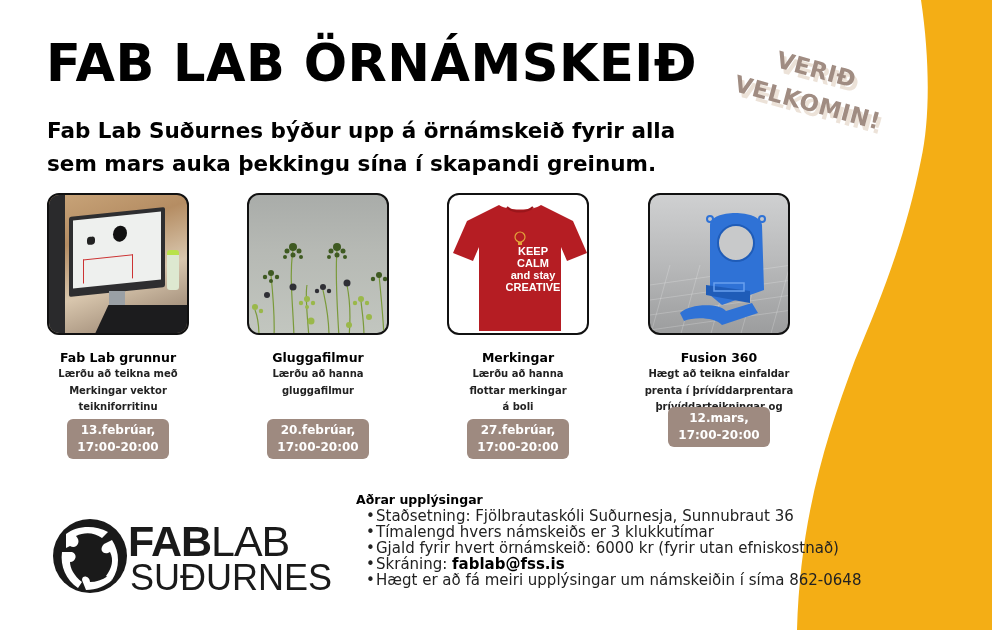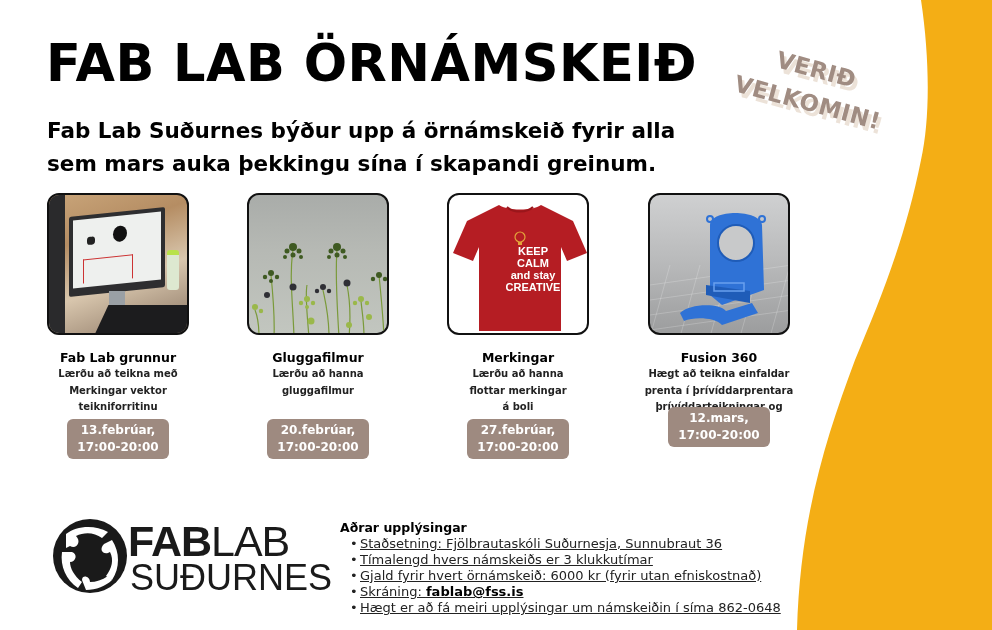--- a/index.html
+++ b/index.html
@@ -79,24 +79,24 @@
     .img-shirt { background: #ffffff; }
     .img-shirt .shirt-text {
       position: absolute; left: 0; right: 0; top: 50px; text-align: center; color: #fff;
       font-family: "Liberation Sans", sans-serif; font-size: 11px; line-height: 12px; font-weight: bold;
     }
     .img-shirt .shirt-text span { display: block; padding-left: 30px; }
 
     
     .img-fusion { background: linear-gradient(180deg, #cfd0d1 0%, #b8b9ba 50%, #9c9d9e 100%); }
 
-    .info { position: absolute; left: 340px; top: 491px; width: 440px; margin-top: 28px; }
+    .info { position: absolute; left: 356px; top: 491px; width: 440px; }
     .info-title { font-weight: bold; font-size: 12.5px; line-height: 17px; color: #000; }
     .info ul { list-style: none; margin-left: 10px; }
-    .info li { position: relative; padding-left: 10px; font-size: 13px; line-height: 16px; color: #222; white-space: nowrap; text-decoration: underline; }
+    .info li { position: relative; padding-left: 10px; font-size: 15px; line-height: 16px; color: #222; white-space: nowrap; }
     .info li::before { content: "•"; position: absolute; left: 0; top: 0; color: #222; }
     .info li b { font-weight: bold; color: #000; }
 
     .logo { position: absolute; left: 52px; top: 518px; width: 260px; height: 78px; }
     .logo-mark { position: absolute; left: 0; top: 0; width: 76px; height: 76px; }
     .logo-fab {
       position: absolute; left: 76px; top: 2px; font-family: Liberation Sans, sans-serif;
       font-size: 43px; line-height: 42px; color: #1a1a1a; letter-spacing: -1px; white-space: nowrap;
     }
     .logo-fab b { font-weight: bold; }

